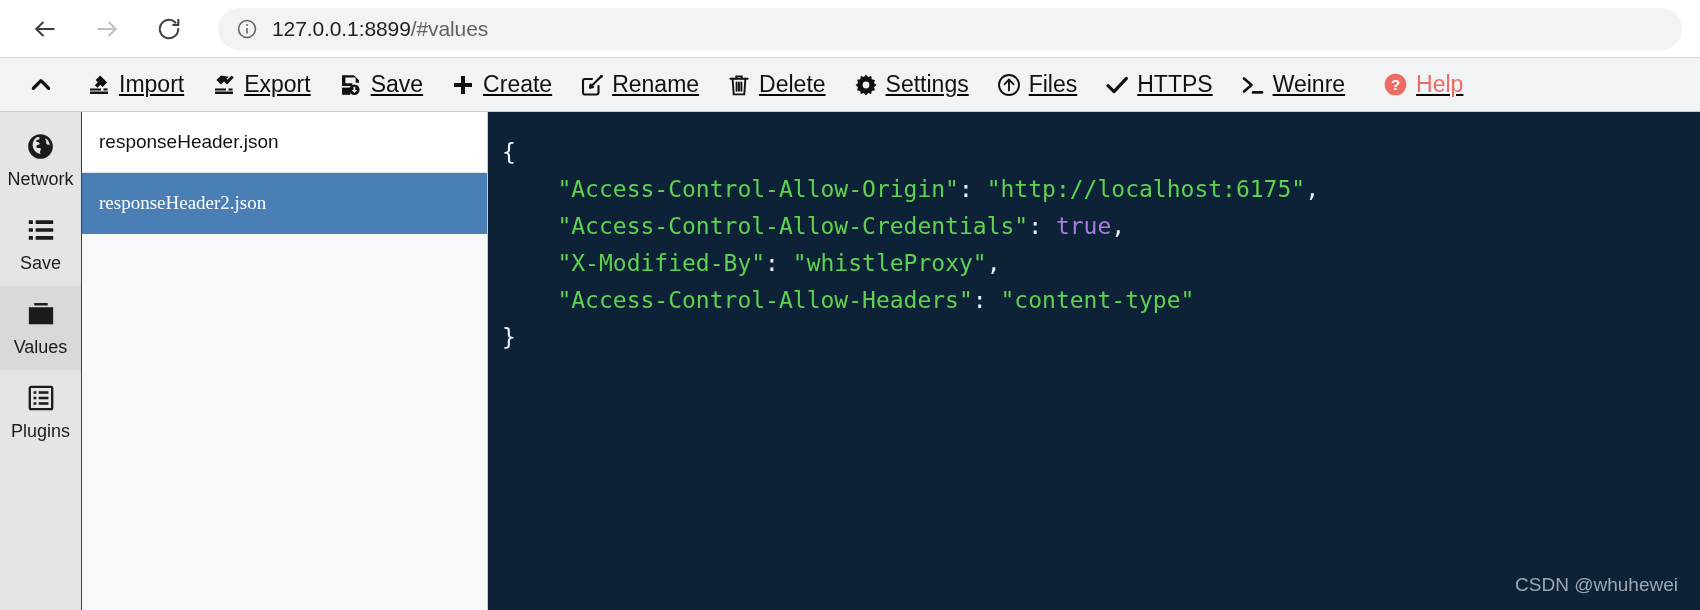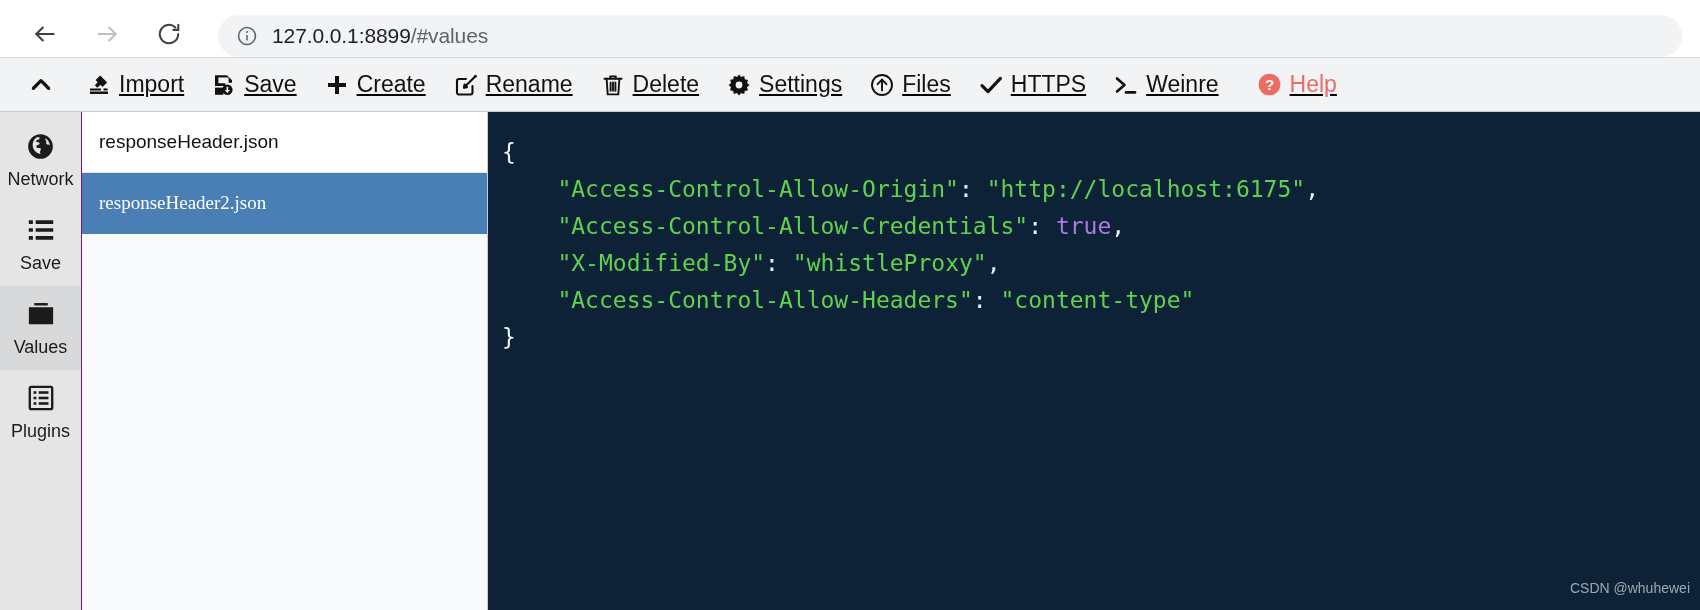--- a/index.html
+++ b/index.html
@@ -7,21 +7,21 @@
     width:1700px; height:610px;
     background:#ffffff;
     font-family:"Liberation Sans", sans-serif;
     overflow:hidden;
   }
   #app { width:1700px; height:610px; display:flex; flex-direction:column; background:#fff; }
 
   
   .browser-bar{
     height:57px; flex:0 0 57px;
-    display:flex; align-items:flex-end;
+    display:flex; align-items:center;
     padding:0 18px 0 22px;
     background:#ffffff;
     gap:16px;
   }
   .nav-btn{
     width:46px; height:46px;
     display:flex; align-items:center; justify-content:center;
     border-radius:50%;
     color:#3c4043;
   }
@@ -117,22 +117,22 @@
     font-size:23px;
     line-height:37px;
     color:#e9eef3;
     white-space:pre;
   }
   .code .punc{ color:#eef2f6; }
   .code .key,
   .code .str{ color:#5fd24f; }
   .code .bool{ color:#a97be0; }
   .watermark{
-    position:absolute; right:10px; bottom:14px;
-    font-size:14px; color:#b7bfc8; opacity:.85;
+    position:absolute; right:22px; bottom:14px;
+    font-size:19px; color:#b7bfc8; opacity:.85;
     font-family:"Liberation Sans", sans-serif;
     text-align:center;
   }
 </style>
 </head>
 <body>
 
 <div id="app">
 
   <div class="browser-bar">
@@ -185,20 +185,30 @@
     <div class="tb-item">
       <span class="ic">
         <svg width="24" height="24" viewBox="0 0 24 24" fill="currentColor">
             <path d="M13.2 2.4 8.6 7l2.2 2.2-3 3 2.6 2.6 3-3L15.6 14l4.6-4.6zM3 15.4h11v2.1H3zm0 3.2h18v2.4H3zm15.6 0h2.4v2.4h-2.4z"></path>
             <path d="M16.5 15.4h4v2.1h-4z"></path>
           </svg>
       </span>
       <span>Import</span>
     </div>
 
+    <div class="tb-item">
+      <span class="ic">
+        <svg width="24" height="24" viewBox="0 0 24 24" fill="currentColor">
+            <path d="M9 2.4 4.4 7l4.6 4.6 3-3 3 3L17.6 9l-3-3L16.8 3.8z"></path>
+            <path d="M19.6 2.4 15 7l2.2 2.2 4.6-4.6z"></path>
+            <path d="M3 15.4h11v2.1H3zm0 3.2h18v2.4H3zm13.5-3.2h4v2.1h-4z"></path>
+          </svg>
+      </span>
+      <span>Export</span>
+    </div>
 
     <div class="tb-item">
       <span class="ic">
         <svg width="24" height="24" viewBox="0 0 24 24" fill="currentColor">
             <path d="M3 2.2h12l5 5v2.6h-3.4V4.6H6.4v5.6h7V13H3z"></path>
             <path d="M15.4 11.6a5.2 5.2 0 1 0 0 10.4 5.2 5.2 0 0 0 0-10.4zm.85 2.2v3.1h1.9l-2.75 3-2.75-3h1.9v-3.1z"></path>
             <path d="M3 14.6h8.4v7.2H3z"></path>
           </svg>
       </span>
       <span>Save</span>

